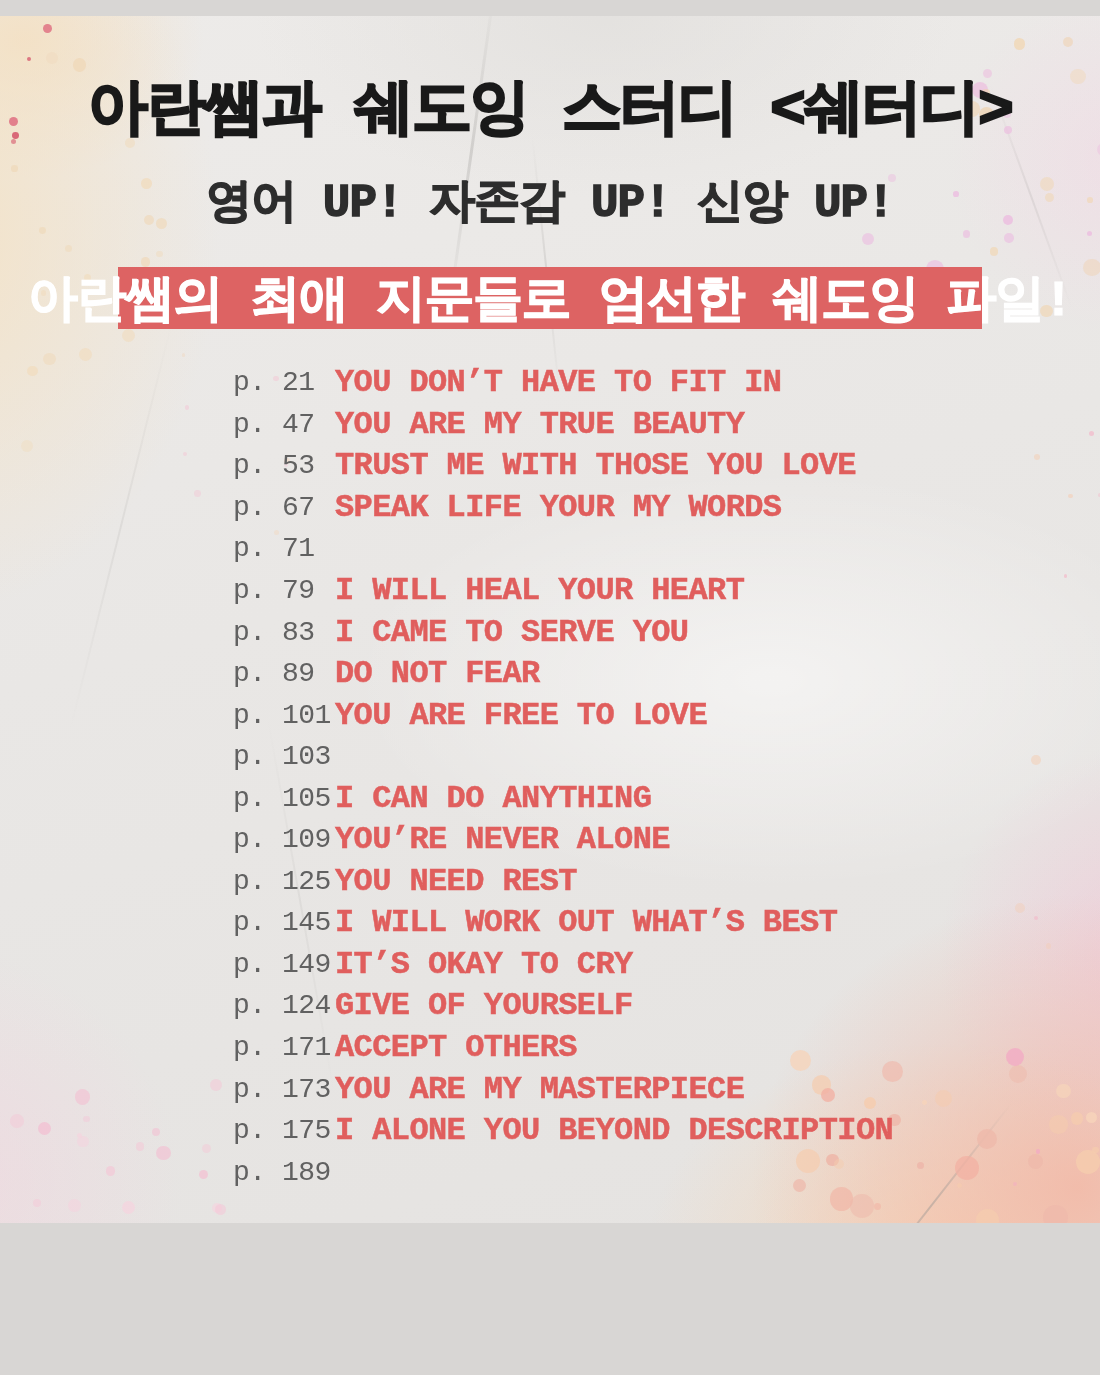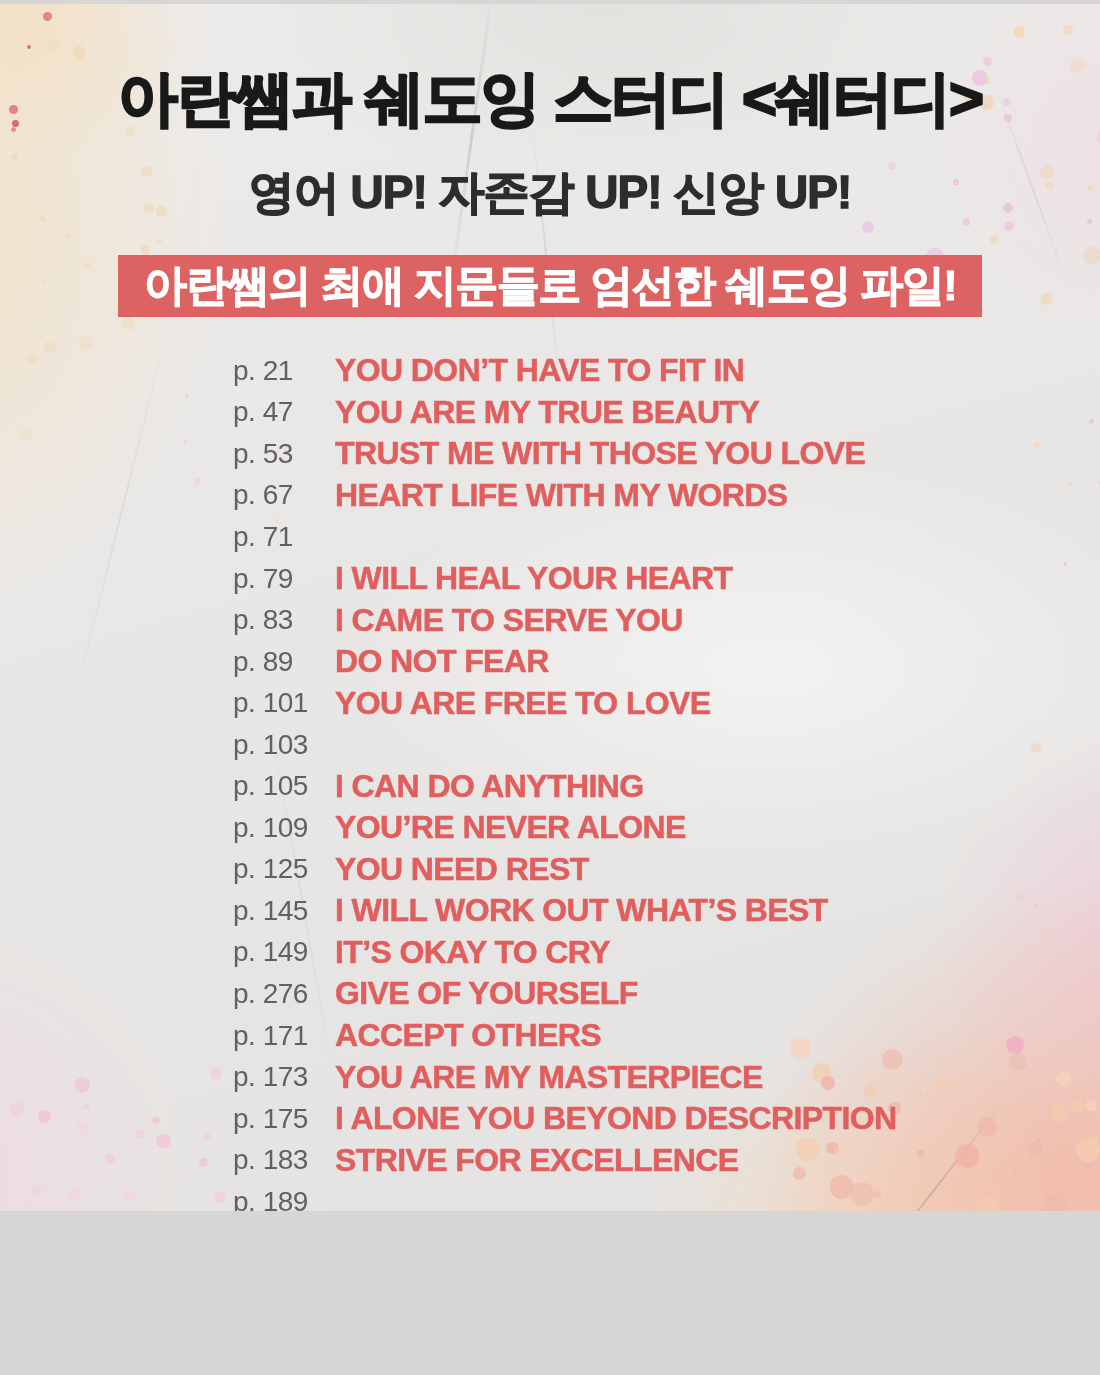--- a/index.html
+++ b/index.html
@@ -1,21 +1,21 @@
 <!DOCTYPE html>
 <html><head>
 <meta charset="utf-8">
 <style>
   html,body{margin:0;padding:0;background:#d8d6d4;}
   .page{
     position:relative;
     width:1100px;height:1207px;
-    margin:4px auto;
+    margin:16px auto;
     overflow:hidden;
-    font-family:Liberation Sans, sans-serif;
+    font-family:Liberation Mono, monospace;
     background:
       radial-gradient(ellipse 420px 560px at -6% 18%, rgba(244,226,197,.95), rgba(244,226,197,0) 68%),
       radial-gradient(ellipse 260px 200px at 2% 2%, rgba(243,224,196,.9), rgba(243,224,196,0) 70%),
       radial-gradient(circle 250px at 102% 12%, rgba(247,205,228,.35), rgba(247,205,228,0) 70%),
       radial-gradient(ellipse 480px 430px at 98% 97%, rgba(243,180,162,.8), rgba(243,180,162,0) 68%),
       radial-gradient(ellipse 430px 310px at 86% 103%, rgba(247,213,180,.85), rgba(247,213,180,0) 70%),
       radial-gradient(circle 300px at 105% 78%, rgba(246,182,207,.5), rgba(246,182,207,0) 72%),
       radial-gradient(circle 330px at -5% 97%, rgba(247,206,221,.45), rgba(247,206,221,0) 72%),
       radial-gradient(ellipse 500px 260px at 55% 0%, rgba(221,219,216,.55), rgba(221,219,216,0) 70%),
       radial-gradient(ellipse 600px 300px at 70% 55%, rgba(255,255,255,.5), rgba(255,255,255,0) 70%),
@@ -41,21 +41,21 @@
     font-weight:700;color:#2d2d2d;
     -webkit-text-stroke:1.4px #2d2d2d;
     letter-spacing:-1px;
     white-space:nowrap;
   }
   .banner{
     position:absolute;left:118px;top:251px;width:864px;height:62px;
     display:flex;align-items:center;justify-content:center;
   }
   .banner-text{
-    font-size:43px;font-weight:700;color:#ffffff;
+    font-size:50px;font-weight:700;color:#ffffff;
     -webkit-text-stroke:1.1px #ffffff;
     letter-spacing:-1.5px;white-space:nowrap;
   }
   .toc{
     position:absolute;left:233px;top:346px;right:40px;
   }
   .toc-row{
     display:flex;align-items:center;height:41.55px;
   }
   .toc-page{
@@ -275,21 +275,21 @@
       <div class="toc-row">
         <span class="toc-page">p. 47</span>
         <span class="toc-title">YOU ARE MY TRUE BEAUTY</span>
       </div>
       <div class="toc-row">
         <span class="toc-page">p. 53</span>
         <span class="toc-title">TRUST ME WITH THOSE YOU LOVE</span>
       </div>
       <div class="toc-row">
         <span class="toc-page">p. 67</span>
-        <span class="toc-title">HEART LIFE WITH MY WORDS</span>
+        <span class="toc-title">SPEAK LIFE YOUR MY WORDS</span>
       </div>
       <div class="toc-row">
         <span class="toc-page">p. 71</span>
       </div>
       <div class="toc-row">
         <span class="toc-page">p. 79</span>
         <span class="toc-title">I WILL HEAL YOUR HEART</span>
       </div>
       <div class="toc-row">
         <span class="toc-page">p. 83</span>
@@ -320,40 +320,36 @@
       </div>
       <div class="toc-row">
         <span class="toc-page">p. 145</span>
         <span class="toc-title">I WILL WORK OUT WHAT’S BEST</span>
       </div>
       <div class="toc-row">
         <span class="toc-page">p. 149</span>
         <span class="toc-title">IT’S OKAY TO CRY</span>
       </div>
       <div class="toc-row">
-        <span class="toc-page">p. 276</span>
+        <span class="toc-page">p. 124</span>
         <span class="toc-title">GIVE OF YOURSELF</span>
       </div>
       <div class="toc-row">
         <span class="toc-page">p. 171</span>
         <span class="toc-title">ACCEPT OTHERS</span>
       </div>
       <div class="toc-row">
         <span class="toc-page">p. 173</span>
         <span class="toc-title">YOU ARE MY MASTERPIECE</span>
       </div>
       <div class="toc-row">
         <span class="toc-page">p. 175</span>
         <span class="toc-title">I ALONE YOU BEYOND DESCRIPTION</span>
       </div>
       <div class="toc-row">
-        <span class="toc-page">p. 183</span>
-        <span class="toc-title">STRIVE FOR EXCELLENCE</span>
-      </div>
-      <div class="toc-row">
         <span class="toc-page">p. 189</span>
       </div>
     </div>
 
   <div class="footer-text">아름답고 찬란한 인생학교</div>
 
   <div class="footer-line" id="footerLine" style="background: rgb(226, 143, 142);"></div>
 
 </div>
 

